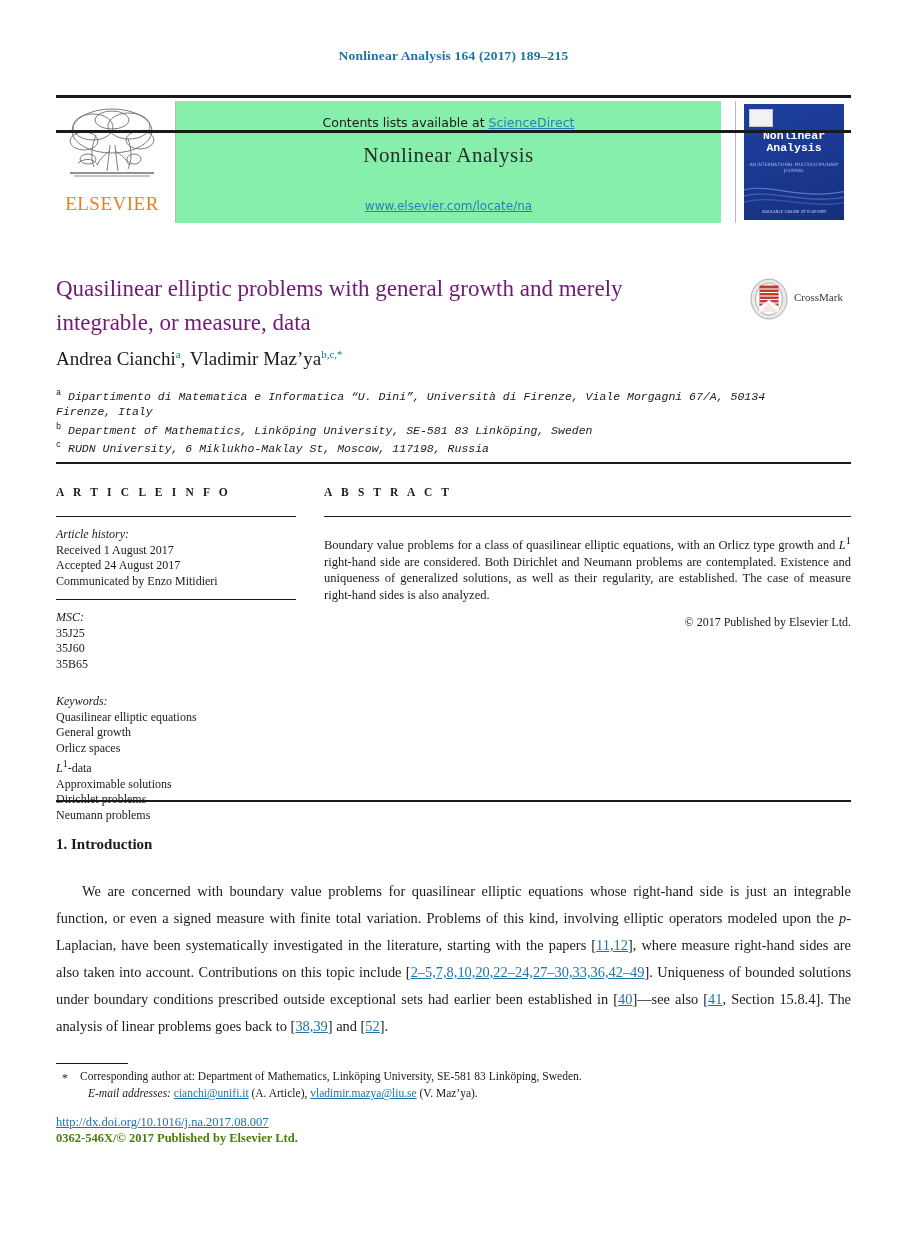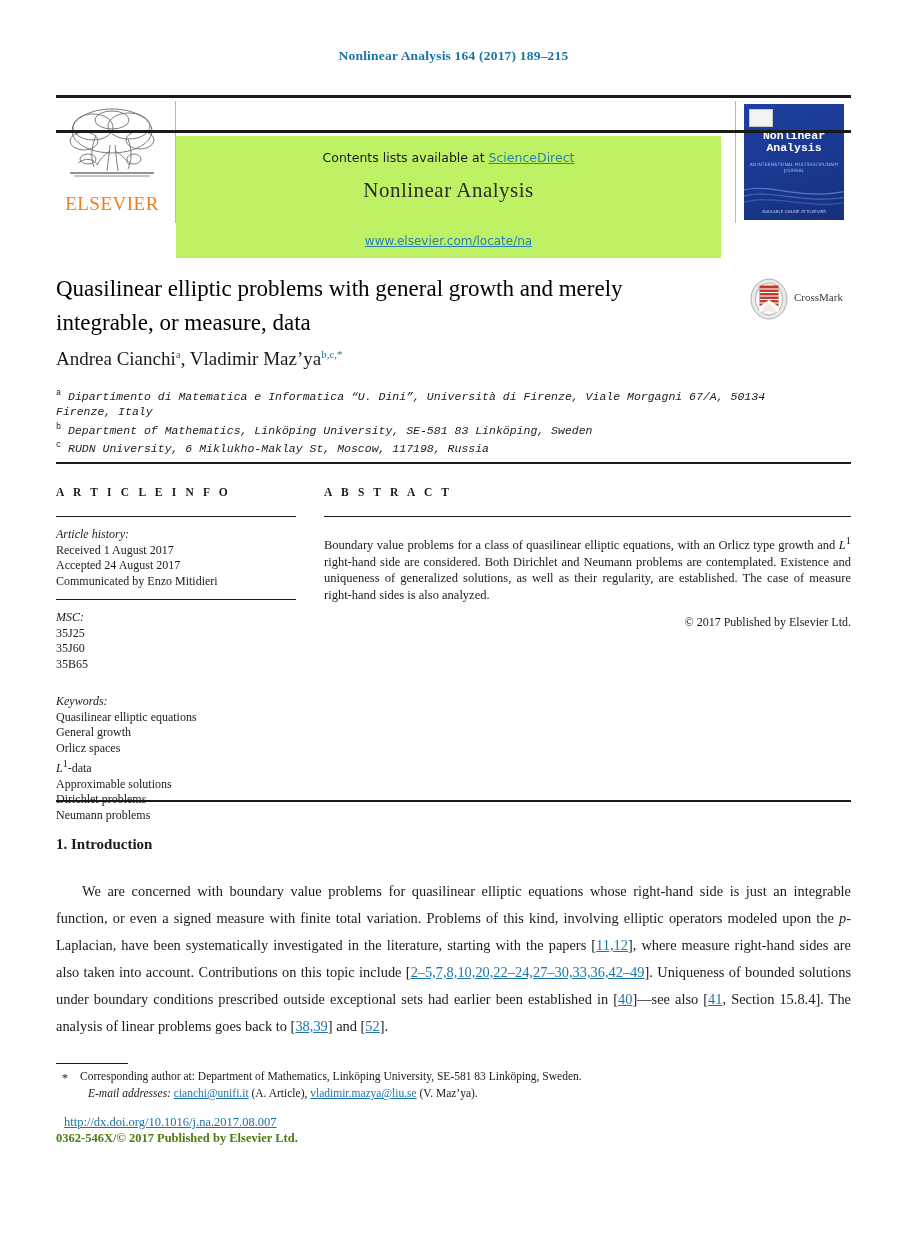--- a/index.html
+++ b/index.html
@@ -83,22 +83,21 @@
     font-family: "Liberation Serif", serif;
     font-size: 19px;
     letter-spacing: 0.5px;
   }
   .banner-center {
     position: absolute;
     left: 120px;
     top: 0;
     width: 545px;
     height: 122px;
-    background: #bef264;
-    margin-top: 35px;
+    background: #86efac;
   }
   .contents-line {
     position: absolute;
     top: 14px;
     left: 0;
     width: 545px;
     text-align: center;
     font-family: "DejaVu Sans", sans-serif;
     font-size: 12.5px;
     color: #1a1a1a;
@@ -206,21 +205,21 @@
   }
 
   
   .title {
     position: absolute;
     top: 272px;
     left: 56px;
     width: 660px;
     font-size: 23px;
     line-height: 34px;
-    color: #000000;
+    color: #701a75;
   }
   .crossmark {
     position: absolute;
     top: 278px;
     left: 748px;
     width: 104px;
     height: 42px;
   }
   .crossmark-icon {
     position: absolute;
@@ -388,21 +387,20 @@
   .footnote-l2 { margin-left: 32px; }
   .footnote-l2 .ital { font-style: italic; }
   .mail { color: #1b74a8; }
 
   .doi {
     position: absolute;
     top: 1115px;
     left: 56px;
     font-size: 12.5px;
     color: #1b74a8;
-    margin-left: 8px;
   }
   .issn {
     position: absolute;
     top: 1131px;
     left: 56px;
     font-size: 12.5px;
     color: #4d7c0f;
     font-weight: bold;
   }
 </style>

